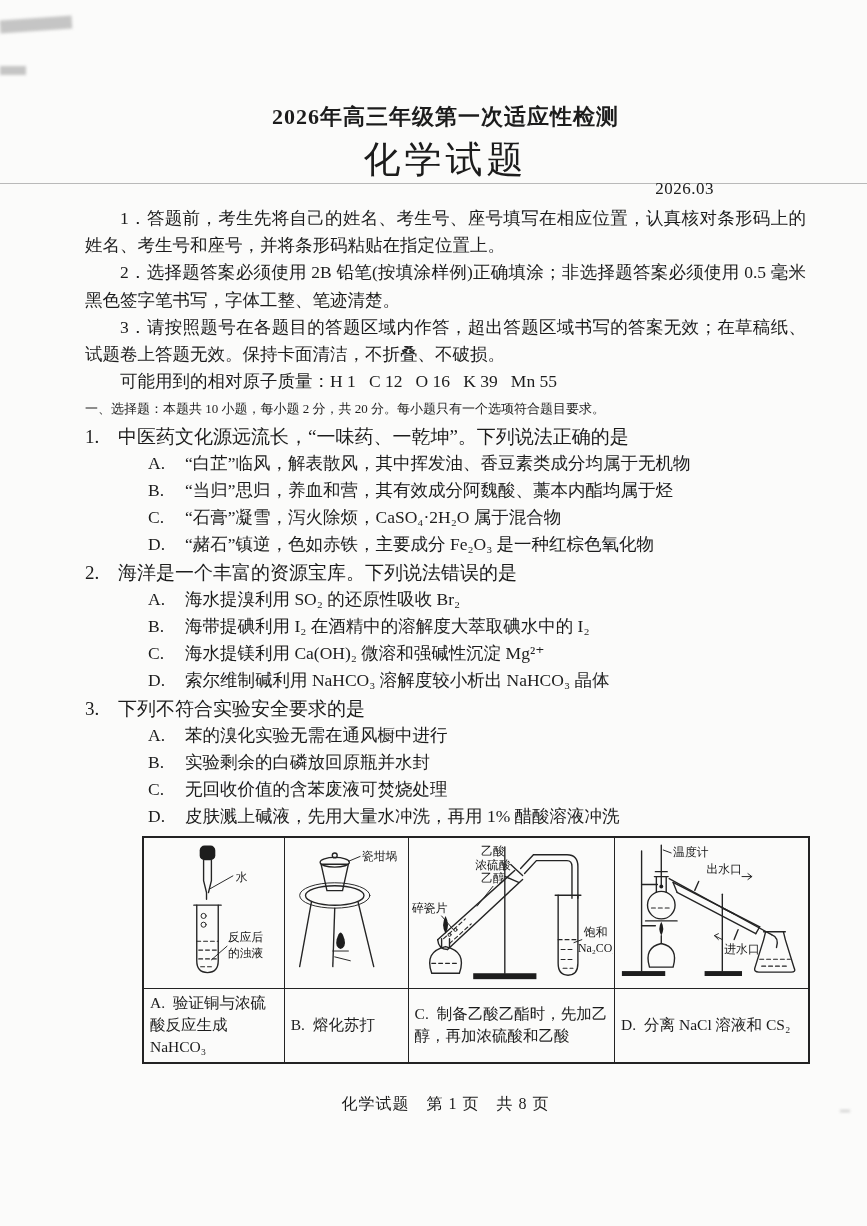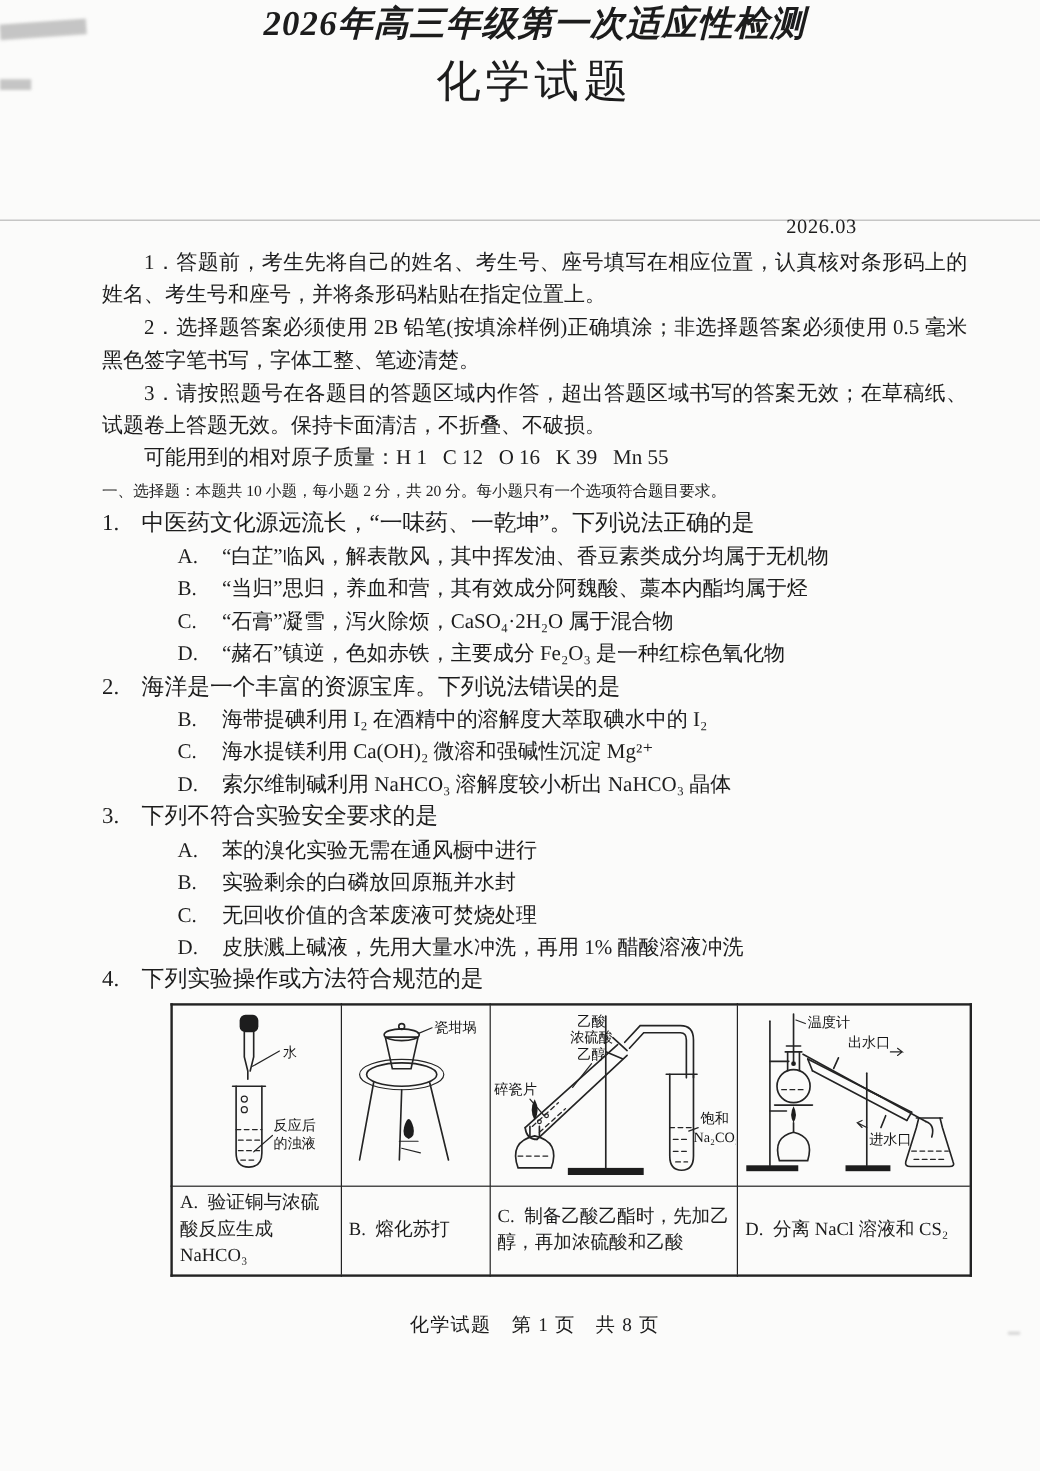--- a/index.html
+++ b/index.html
@@ -10,21 +10,21 @@
   
   .artifact { position:absolute; background:#9a9a9a; filter:blur(1.5px); opacity:.55; }
   .art1 { left:0; top:18px; width:72px; height:13px; transform:rotate(-4deg); }
   .art2 { left:0; top:66px; width:26px; height:9px; }
   .art3 { left:840px; top:1110px; width:10px; height:2px; opacity:.5; }
   .scanline { position:absolute; left:0; top:183px; width:867px; height:1px; background:#b9b9b9; }
 
   .content { position:absolute; left:85px; top:0; width:721px; }
 
   .header { position:relative; height:205px; text-align:center; }
-  .main-title { font-size:29px; font-weight:bold; letter-spacing:1px; white-space:nowrap;font-style:italic; }
+  .main-title { padding-top:102px; font-size:22px; font-weight:bold; letter-spacing:1px; white-space:nowrap; }
   .sub-title { margin-top:3px; font-size:37px; font-weight:normal; letter-spacing:4px; display:inline-block; position:relative; z-index:1; }
   .exam-date { position:absolute; right:92px; bottom:6px; font-size:17px; letter-spacing:.5px; }
 
   .notice { font-size:17.5px; line-height:27.2px; text-indent:2em; text-align:justify; }
   .atomic-line { font-size:17.5px; line-height:27.2px; text-indent:2em; white-space:pre-wrap; }
   .section-title { font-size:13px; line-height:27.2px; font-weight:normal; }
 
   .q-stem { font-size:19px; line-height:27.2px; }
   .q-num { display:inline-block; width:33px; }
   .opt { font-size:17.5px; line-height:27.2px; padding-left:63px; }
@@ -74,35 +74,35 @@
     <div>
       <p class="q-stem"><span class="q-num">1.</span><span>中医药文化源远流长，“一味药、一乾坤”。下列说法正确的是</span></p>
       <p class="opt"><span class="opt-label">A.</span><span>“白芷”临风，解表散风，其中挥发油、香豆素类成分均属于无机物</span></p>
       <p class="opt"><span class="opt-label">B.</span><span>“当归”思归，养血和营，其有效成分阿魏酸、藁本内酯均属于烃</span></p>
       <p class="opt"><span class="opt-label">C.</span><span>“石膏”凝雪，泻火除烦，CaSO₄·2H₂O 属于混合物</span></p>
       <p class="opt"><span class="opt-label">D.</span><span>“赭石”镇逆，色如赤铁，主要成分 Fe₂O₃ 是一种红棕色氧化物</span></p>
     </div>
 
     <div>
       <p class="q-stem"><span class="q-num">2.</span><span>海洋是一个丰富的资源宝库。下列说法错误的是</span></p>
+      <p class="opt"><span class="opt-label">A.</span><span>海水提溴利用 SO₂ 的还原性吸收 Br₂</span></p>
       <p class="opt"><span class="opt-label">B.</span><span>海带提碘利用 I₂ 在酒精中的溶解度大萃取碘水中的 I₂</span></p>
       <p class="opt"><span class="opt-label">C.</span><span>海水提镁利用 Ca(OH)₂ 微溶和强碱性沉淀 Mg²⁺</span></p>
       <p class="opt"><span class="opt-label">D.</span><span>索尔维制碱利用 NaHCO₃ 溶解度较小析出 NaHCO₃ 晶体</span></p>
     </div>
 
     <div>
       <p class="q-stem"><span class="q-num">3.</span><span>下列不符合实验安全要求的是</span></p>
       <p class="opt"><span class="opt-label">A.</span><span>苯的溴化实验无需在通风橱中进行</span></p>
       <p class="opt"><span class="opt-label">B.</span><span>实验剩余的白磷放回原瓶并水封</span></p>
       <p class="opt"><span class="opt-label">C.</span><span>无回收价值的含苯废液可焚烧处理</span></p>
       <p class="opt"><span class="opt-label">D.</span><span>皮肤溅上碱液，先用大量水冲洗，再用 1% 醋酸溶液冲洗</span></p>
     </div>
 
     <div>
-      <p class="q-stem"><span class="q-num">4.</span><span>下列实验操作或方法符合规范的是</span></p>
 
       <table class="q4">
         <colgroup>
             <col class="c-a">
             <col class="c-b">
             <col class="c-c">
             <col class="c-d">
           </colgroup>
         <tbody>
             <tr class="fig-row">

